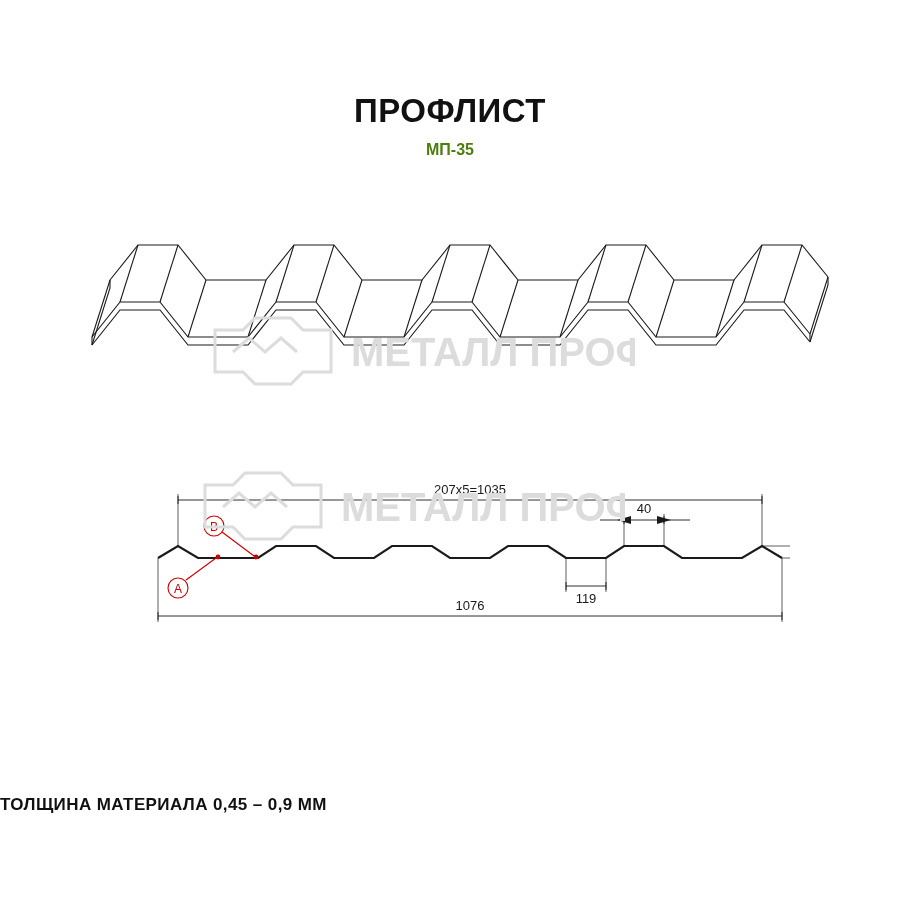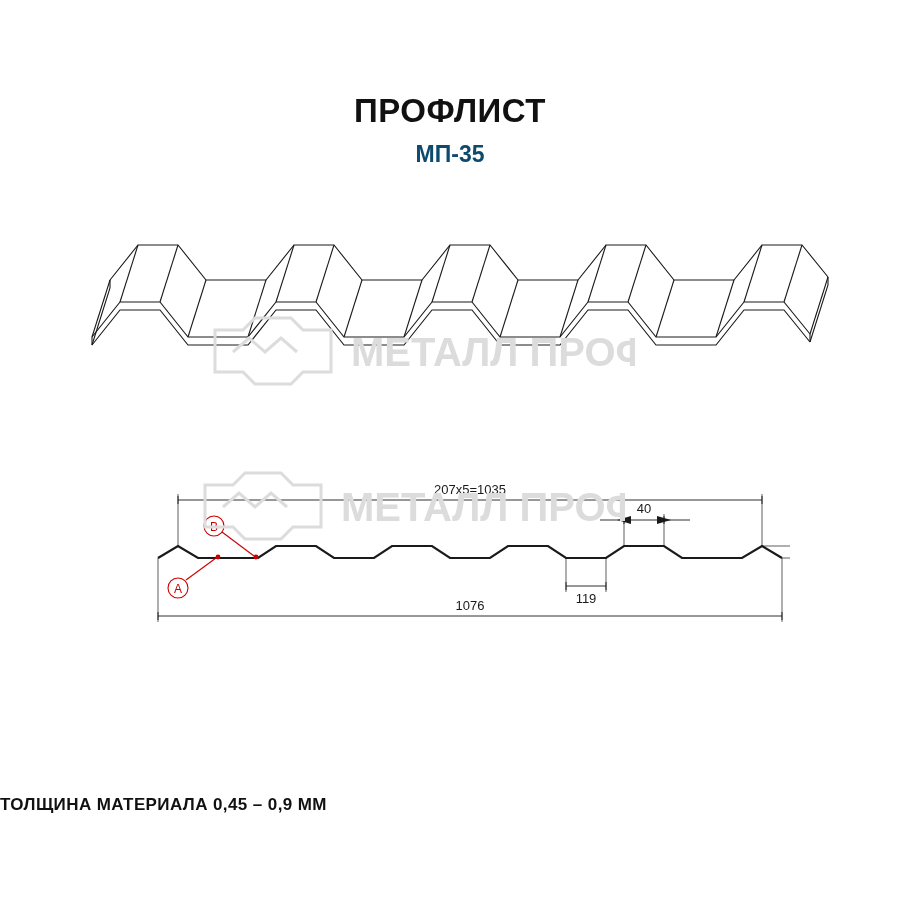--- a/index.html
+++ b/index.html
@@ -30,23 +30,23 @@
   }
   .title {
     font-size: 33px;
     font-weight: bold;
     letter-spacing: 0.5px;
     color: #111;
     line-height: 1.1;
   }
   .subtitle {
     margin-top: 12px;
-    font-size: 23px;
+    font-size: 16px;
     font-weight: bold;
-    color: #0c4a6e;
+    color: #4d7c0f;
   }
   .footer-block {
     position: absolute;
     top: 795px;
     left: 0;
     width: 900px;
     text-align: left;
   }
   .footer-text {
     font-size: 17px;

